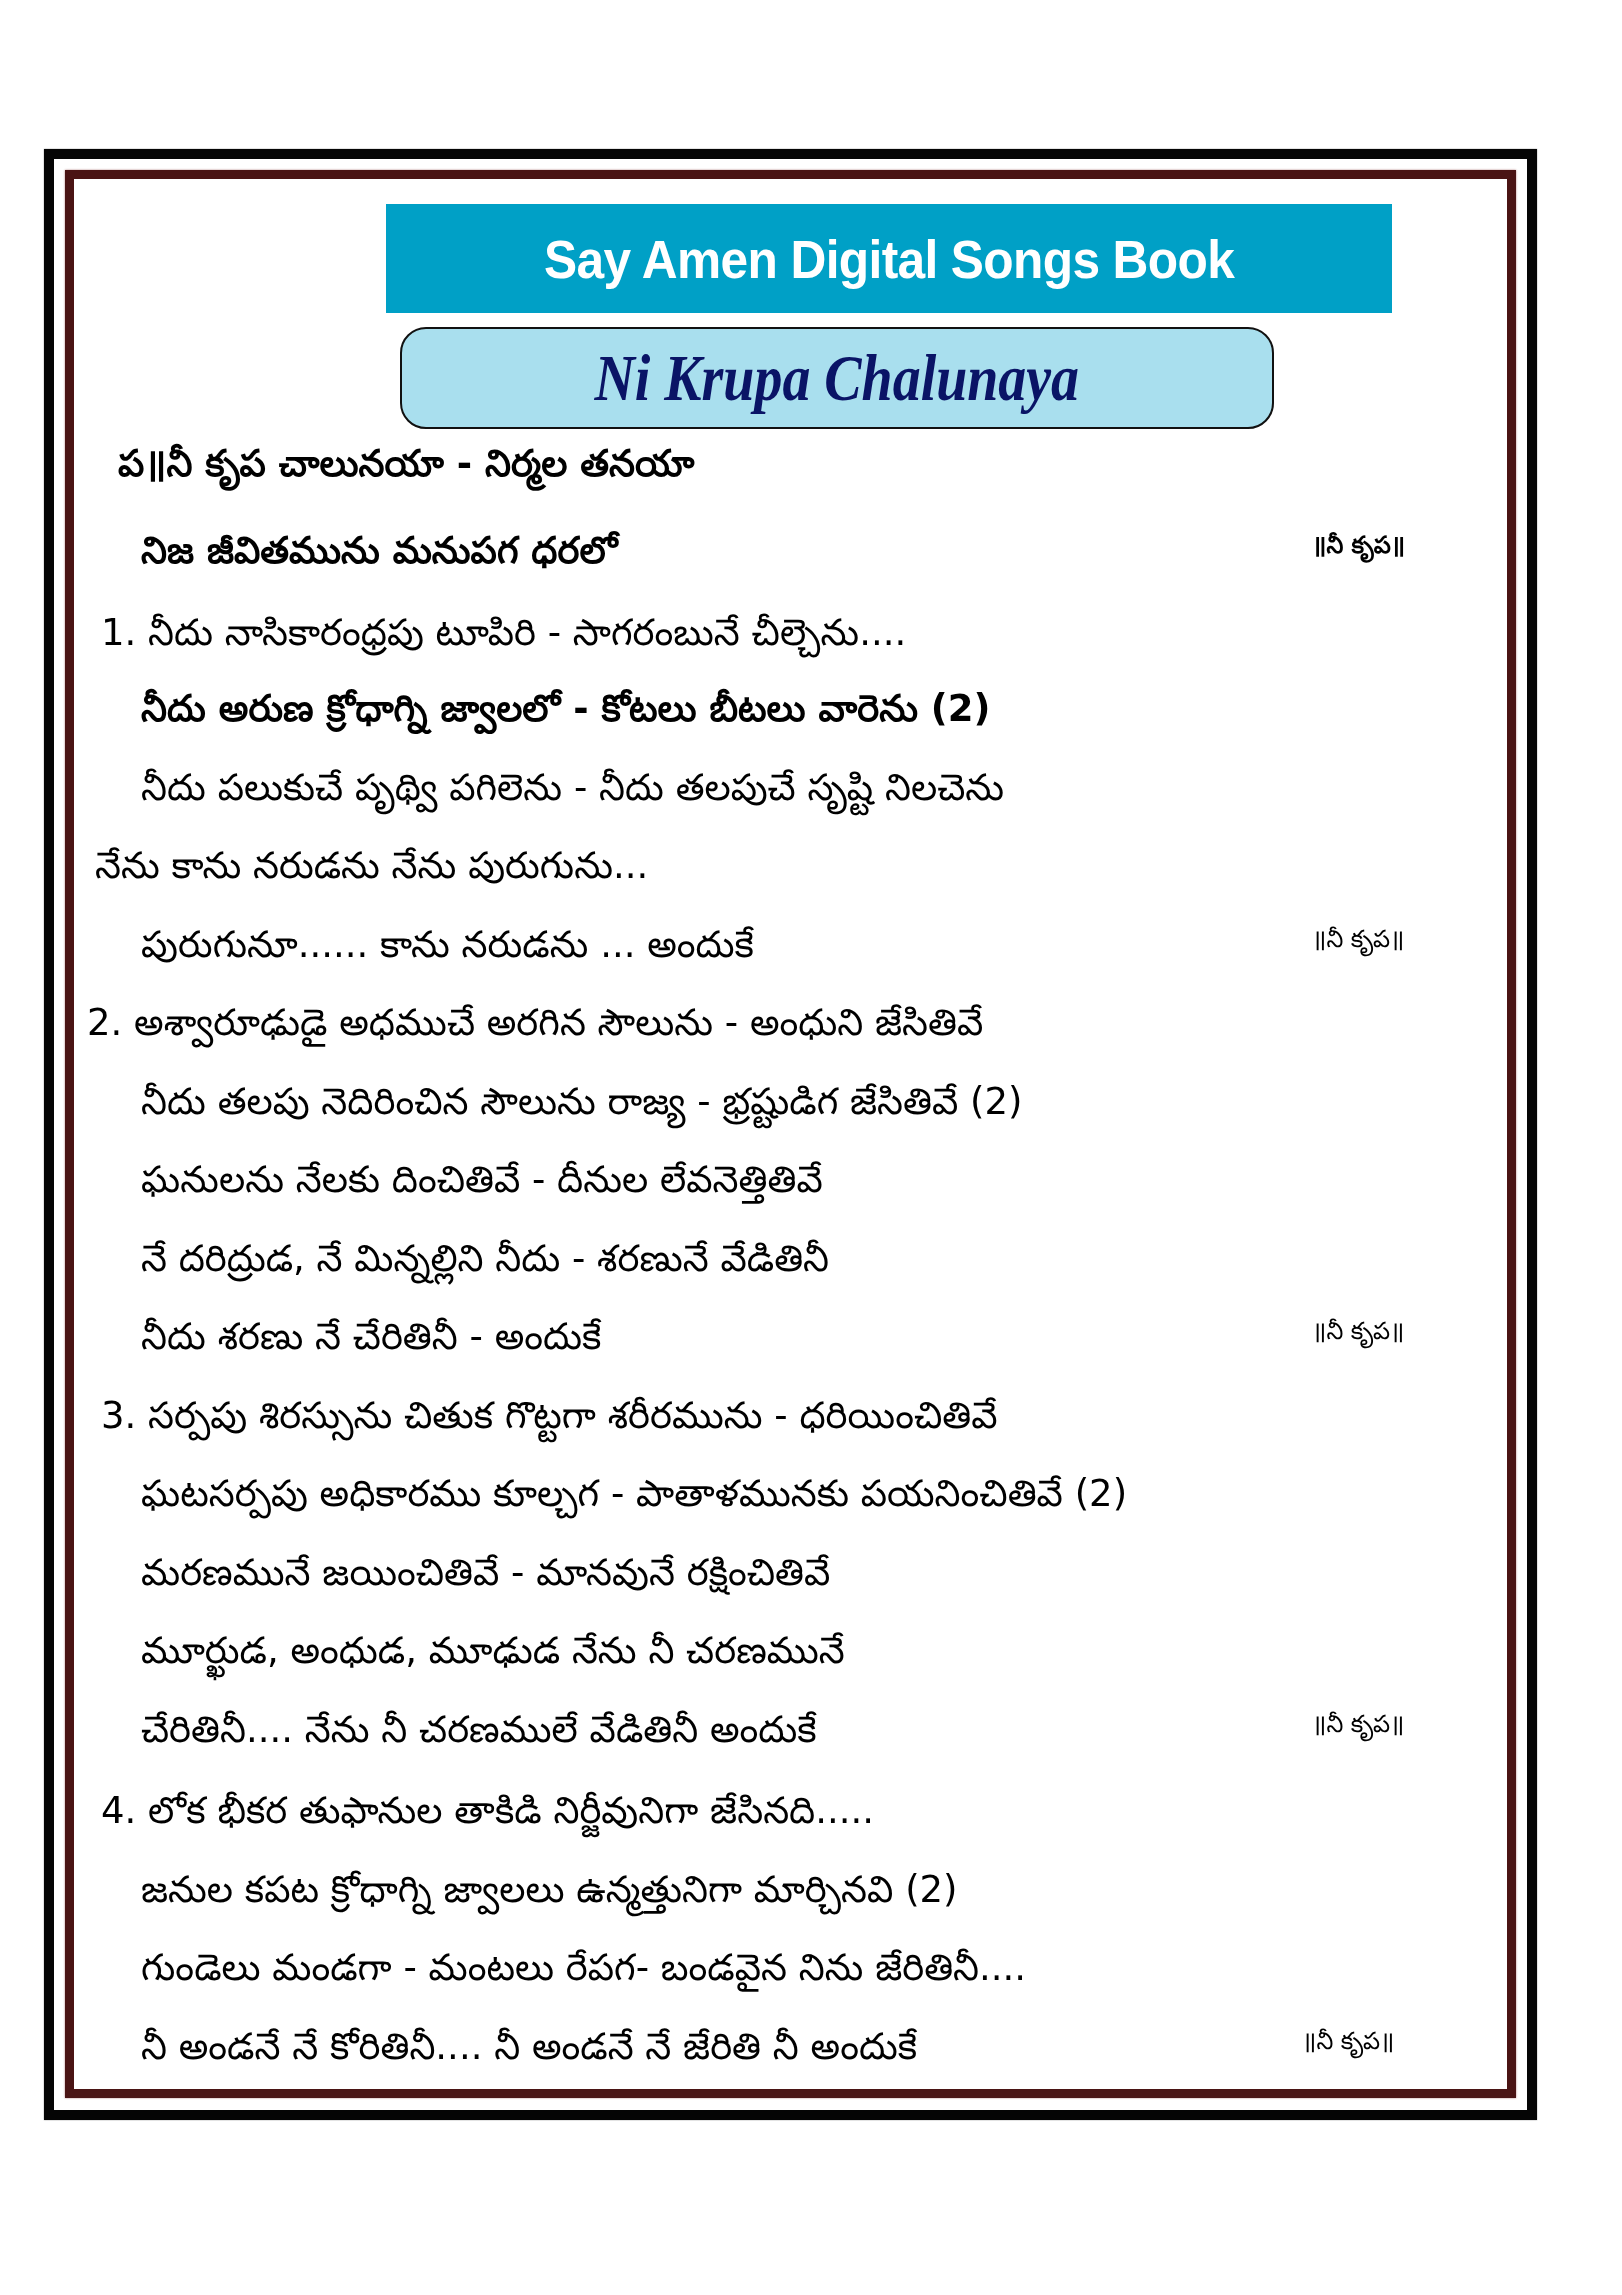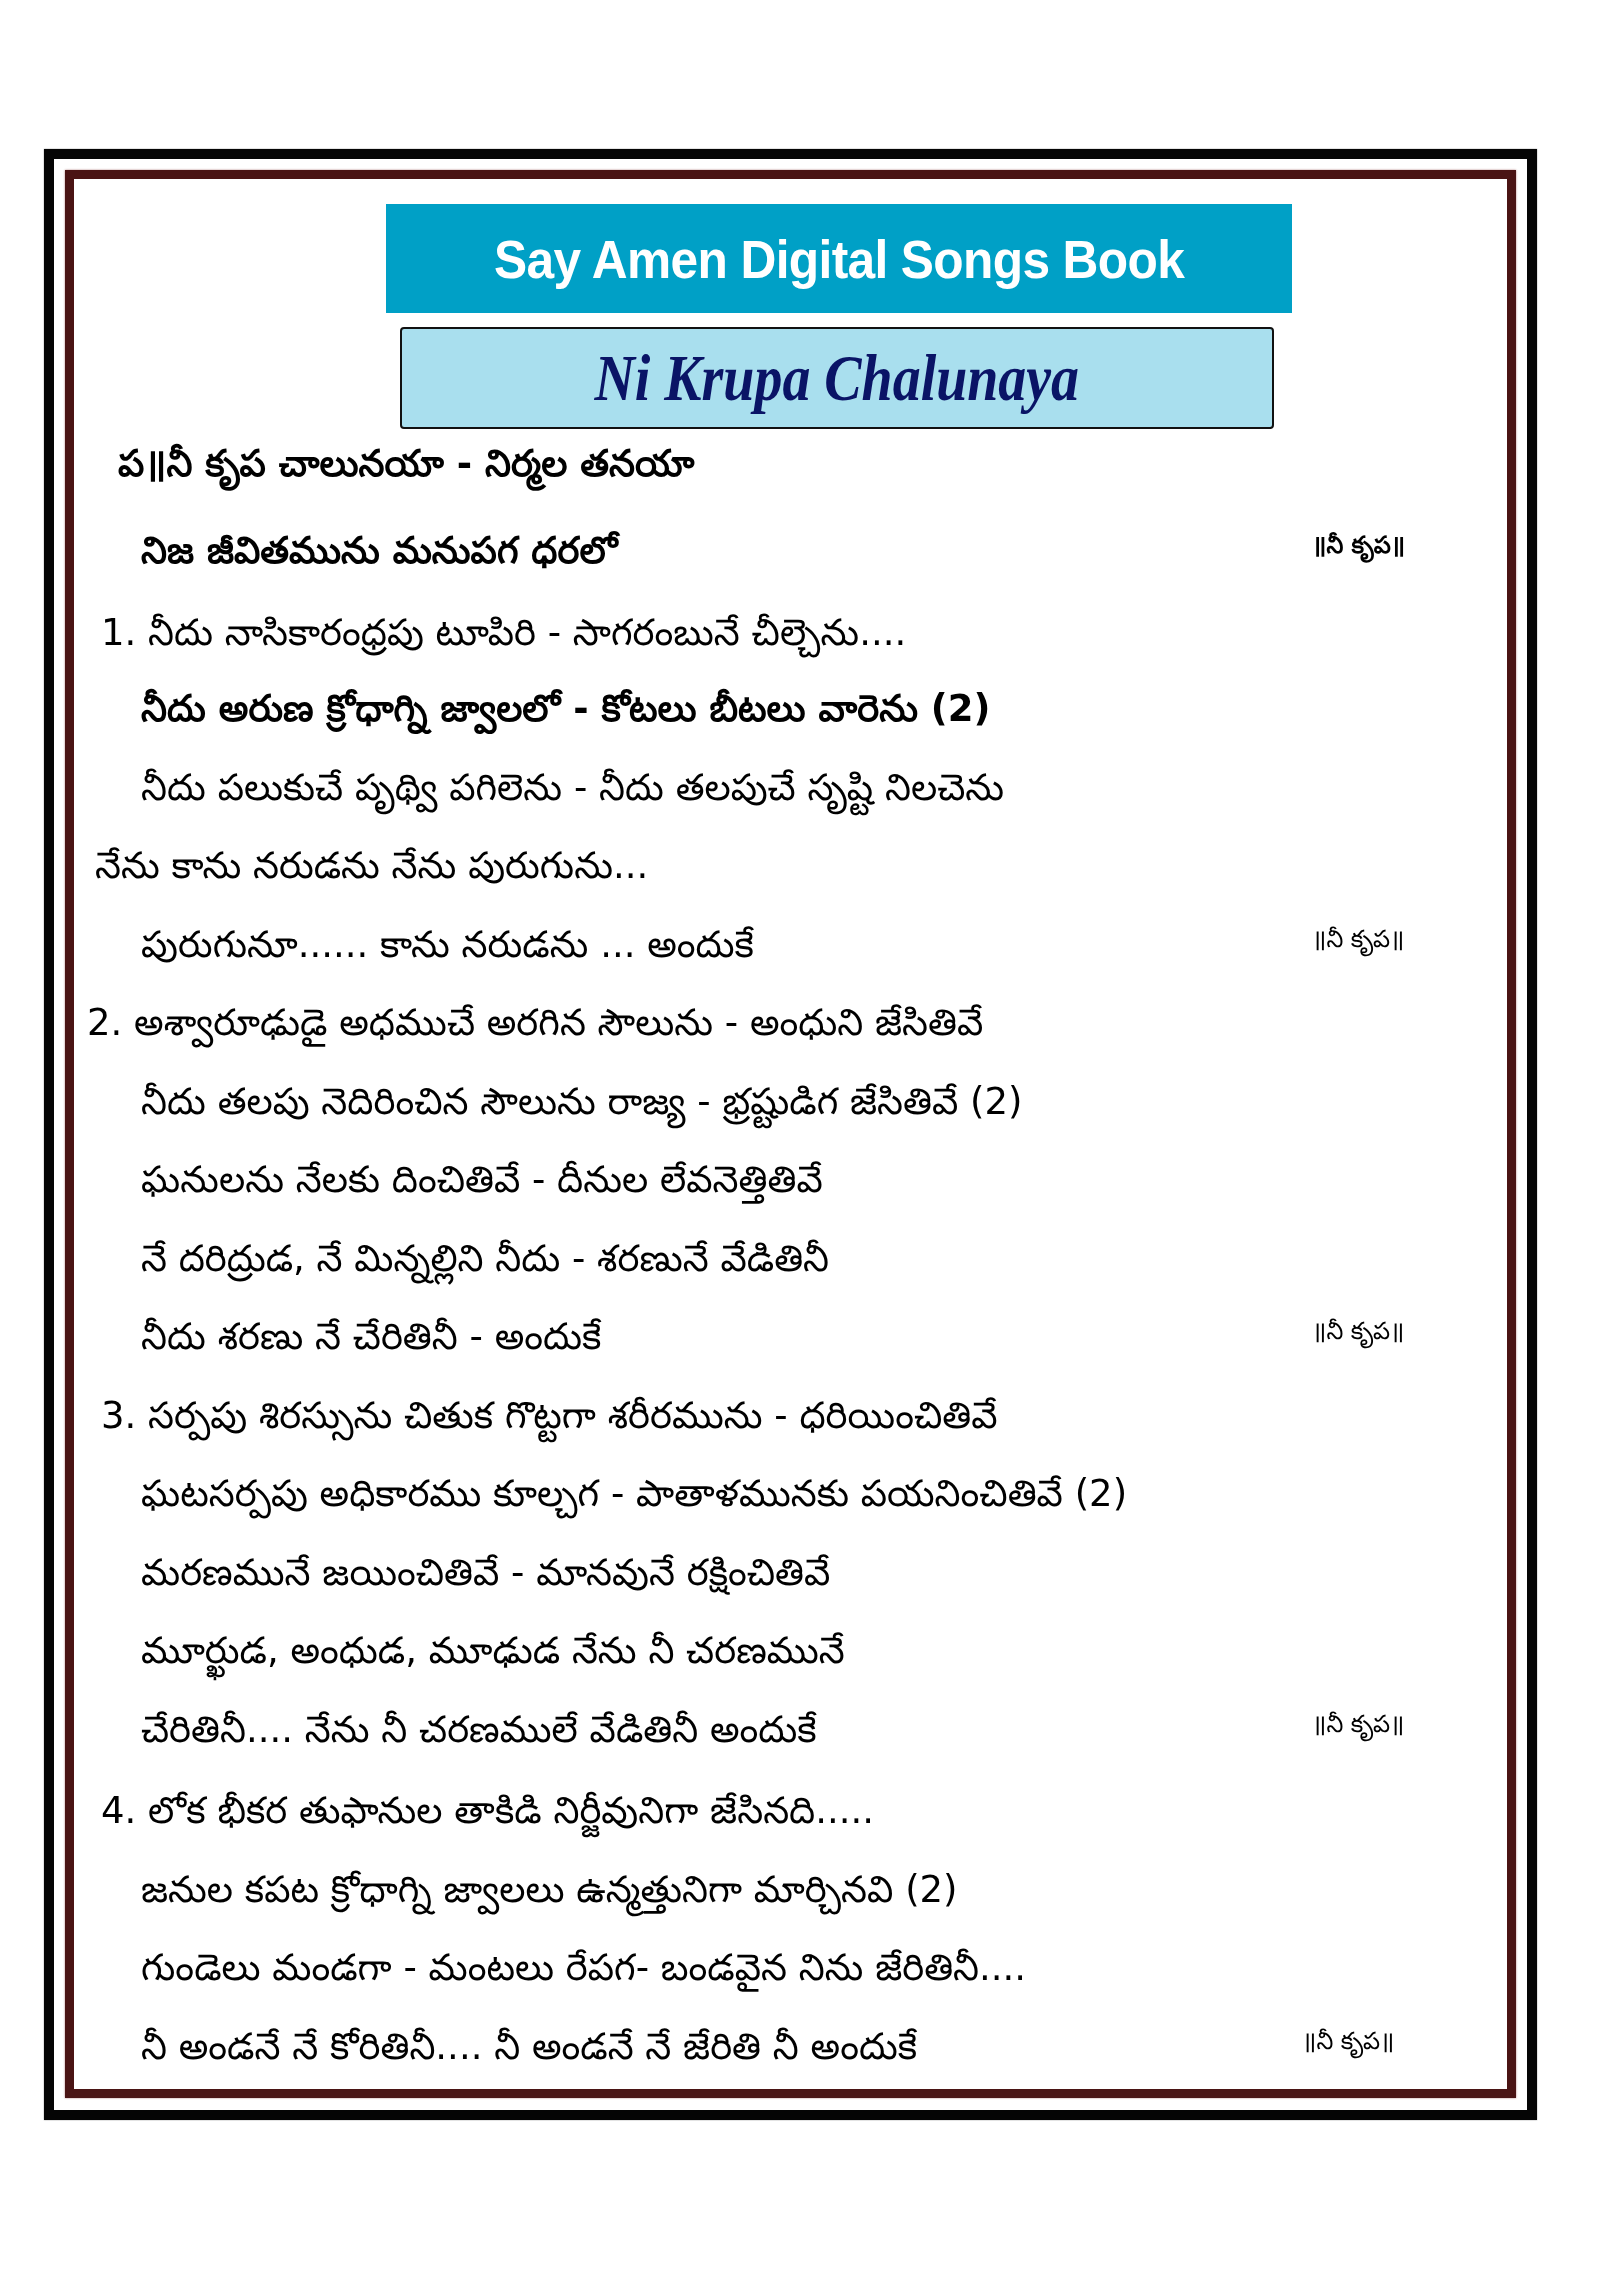--- a/index.html
+++ b/index.html
@@ -2,26 +2,26 @@
 <html style="font-size:10.5px"><head>
   <meta charset="utf-8">
   <style>
     html, body { margin: 0; padding: 0; background: #ffffff; }
     body { width: 1622px; height: 2295px; position: relative; overflow: hidden;
            font-family: "DejaVu Sans", sans-serif; color: #000; }
     .frame-outer { position: absolute; left: 44px; top: 149px; width: 1473px; height: 1951px;
                    border: 10.5px solid #050505; box-shadow: 0 0 1.3px #888; }
     .frame-inner { position: absolute; left: 65px; top: 170px; width: 1433px; height: 1910px;
                    border: 9.8px solid #4a1414; box-shadow: 0 0 2px #b08080; }
-    .banner { position: absolute; left: 386px; top: 204px; width: 906px; height: 109px;
+    .banner { position: absolute; left: 386px; top: 204px; width: 1006px; height: 109px;
               background: #00a0c6; display: flex; align-items: center; justify-content: center; }
     .banner-text { color: #ffffff; font-family: "Liberation Sans", sans-serif; font-weight: bold;
                    font-size: 54px; letter-spacing: -0.7px; transform: scaleX(0.92); }
     .title-pill { position: absolute; left: 400px; top: 327px; width: 870px; height: 98px;
-                  background: #a9dfee; border: 2.6px solid #111; border-radius: 4px;
+                  background: #a9dfee; border: 2.6px solid #111; border-radius: 26px;
                   display: flex; align-items: center; justify-content: center; }
     .title-text { color: #0a1466; font-family: "Liberation Serif", serif; font-style: italic;
                   font-weight: bold; font-size: 65px; transform: scaleX(0.86); white-space: nowrap; }
     .line { position: absolute; font-family: "DejaVu Sans", sans-serif; font-size: 37px;
             white-space: nowrap; line-height: 1; }
     .bold { font-weight: bold; }
     .refrain { position: absolute; left: 1312px; font-size: 24px; white-space: nowrap; line-height: 1; }
   </style>
 </head>
 <body>

